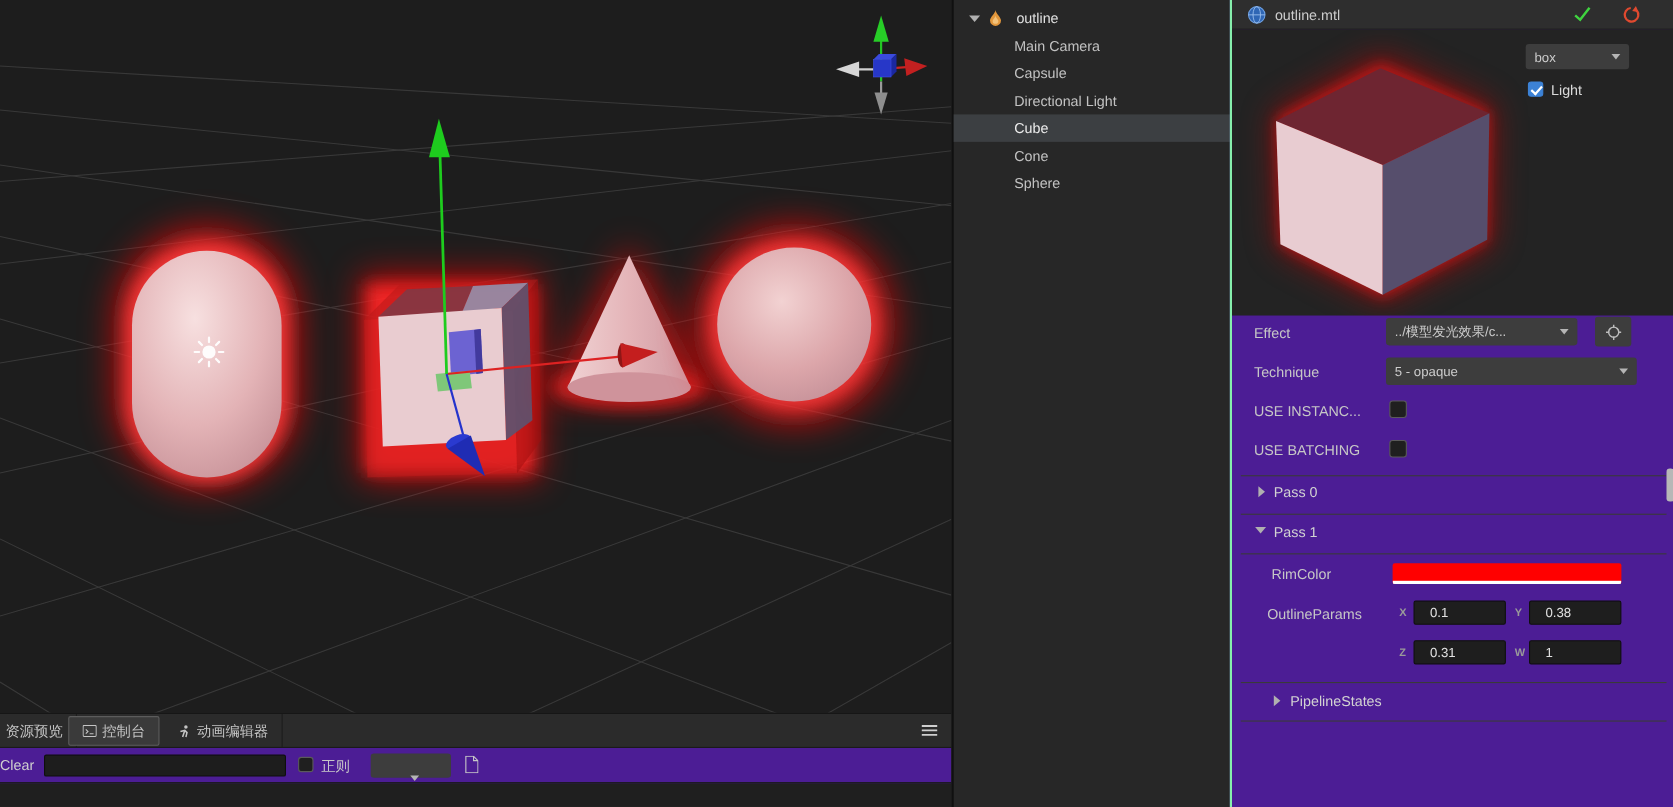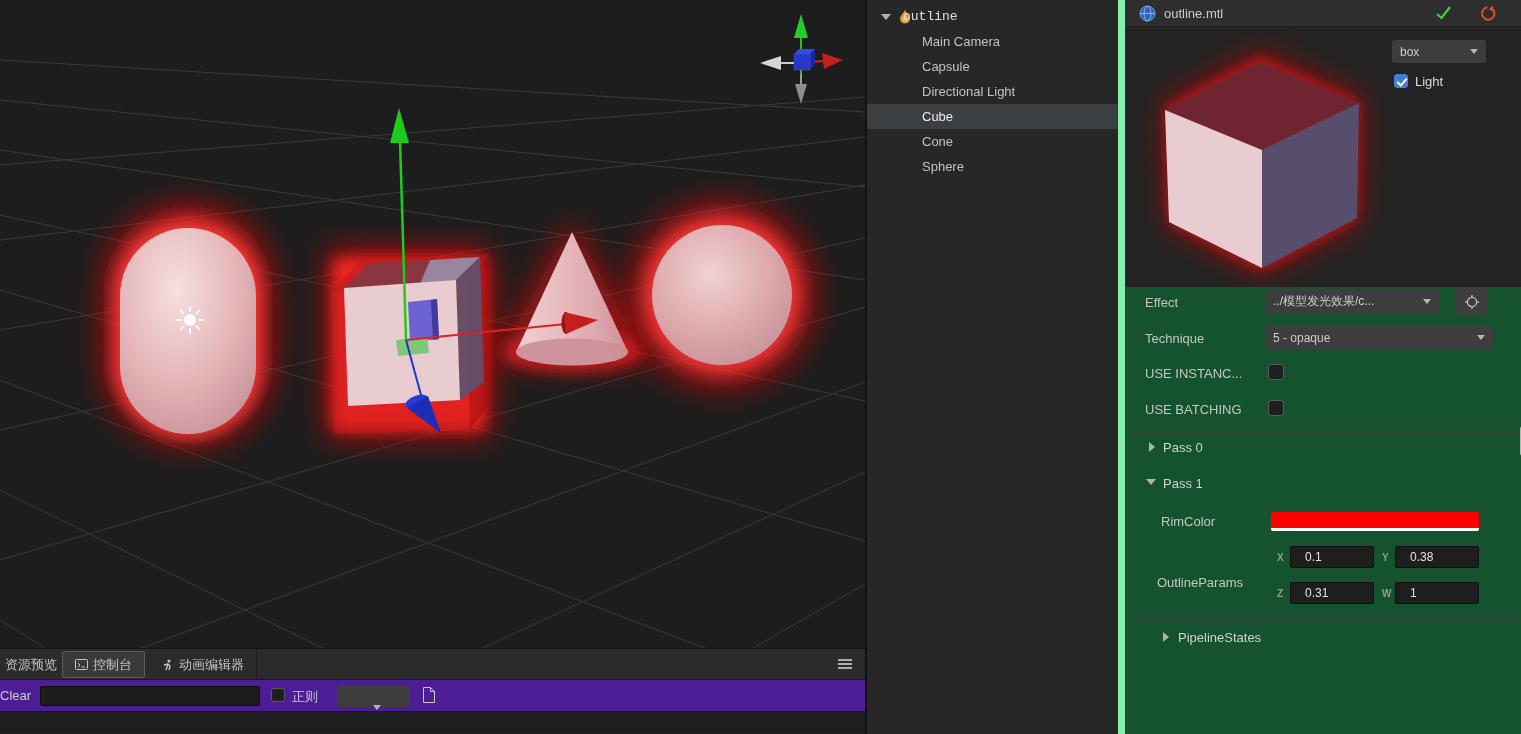--- a/index.html
+++ b/index.html
@@ -30,21 +30,21 @@
 
   
   #hierarchy { position:absolute; left:865px; top:0; width:253px; height:734px; background:#272727; border-left:2px solid #101010; }
   .h-row { position:absolute; left:0; width:253px; height:25px; cursor:pointer; }
   .h-row.sel { background:#3c3f42; }
   .h-label { position:absolute; top:5px; font-size:13px; color:#c2c2c2; }
   .h-label.child { left:55px; }
   .h-row.sel .h-label { color:#ececec; }
 
   
-  #inspector { position:absolute; left:1118px; top:0; width:403px; height:734px; background:#14532d; border-left:7px solid #86efac; }
+  #inspector { position:absolute; left:1118px; top:0; width:403px; height:734px; background:#4c1d95; border-left:2px solid #86efac; }
   .insp-header { position:absolute; left:0; top:0; width:403px; height:27px; background:#2e2e2e; border-bottom:1px solid #1e1e1e; }
   .insp-title { position:absolute; left:39px; top:6px; color:#cccccc; font-size:13px; }
   .row-label { position:absolute; color:#c6c6c6; font-size:13px; }
   .dd { position:absolute; background:#3d3d3d; border-radius:3px; color:#cccccc; font-size:12px; display:flex; align-items:center; padding:0 8px; cursor:pointer;gap:20px; }
   .dd .dd-text { overflow:hidden; white-space:nowrap; text-overflow:ellipsis; flex:1; }
   .caret { width:0; height:0; border-left:4px solid transparent; border-right:4px solid transparent; border-top:5px solid #b5b5b5; margin-left:6px; flex:none; }
   .cb { position:absolute; width:16px; height:16px; background:#1f1f1f; border:1px solid #5a5a5a; border-radius:3px; cursor:pointer; }
   .cb.small { width:14px; height:14px; }
   .cb.checked { background:#3c82d6; border-color:#3c82d6; }
   .cb.checked::after { content:""; position:absolute; left:4px; top:1px; width:4px; height:8px; border:solid #fff; border-width:0 2px 2px 0; transform:rotate(42deg); }
@@ -228,21 +228,21 @@
     <div class="console-bottom"></div>
   </div>
 
   <div id="hierarchy">
     <div class="h-row" style="top:4px;">
       <span class="tri-down" style="left:14px; top:10px;"></span>
       <svg style="position:absolute; left:32px; top:5px;" width="12" height="15" viewBox="0 0 12 15">
         <path d="M6 0 C6 3 1 6.6 1 9.6 A5 5 0 0 0 11 9.6 C11 6.6 6 3 6 0 Z" fill="#e2973c"></path>
         <path d="M6 5 C6 7 3.4 8.6 3.4 10 A2.6 2.6 0 0 0 8.6 10 C8.6 8.6 6 7 6 5 Z" fill="#f3c27a"></path>
       </svg>
-      <span class="h-label" style="left:36px; color:#e0e0e0;font-family:Liberation Mono, monospace;">outline</span>
+      <span class="h-label" style="left:57px; color:#e0e0e0;">outline</span>
     </div>
     <div class="h-row" style="top:29px;">
       <span class="h-label child">Main Camera</span>
     </div>
     <div class="h-row" style="top:54px;">
       <span class="h-label child">Capsule</span>
     </div>
     <div class="h-row" style="top:79px;">
       <span class="h-label child">Directional Light</span>
     </div>
@@ -331,21 +331,21 @@
     <div class="sep" style="top:467px;"></div>
     <span class="tri-down" style="left:21px; top:479px;"></span>
     <span class="row-label" style="left:38px; top:476px; color:#d2d2d2;">Pass 1</span>
     <div class="sep" style="top:503px;"></div>
 
     <span class="row-label" style="left:36px; top:514px;">RimColor</span>
     <div class="swatch" style="background: rgb(255, 0, 0);">
         <div class="alpha"></div>
       </div>
 
-    <span class="row-label" style="left:32px; top:575px;">OutlineParams</span>
+    <span class="row-label" style="left:32px; top:551px;">OutlineParams</span>
     <span class="axis-label" style="left:152px; top:552px;">X</span>
     <input class="num-input" style="left: 165px; top: 546px;" value="0.1">
     <span class="axis-label" style="left:257px; top:552px;">Y</span>
     <input class="num-input" style="left: 270px; top: 546px;" value="0.38">
     <span class="axis-label" style="left:152px; top:588px;">Z</span>
     <input class="num-input" style="left: 165px; top: 582px;" value="0.31">
     <span class="axis-label" style="left:257px; top:588px;">W</span>
     <input class="num-input" style="left: 270px; top: 582px;" value="1">
 
     <div class="sep" style="top:620px;"></div>

